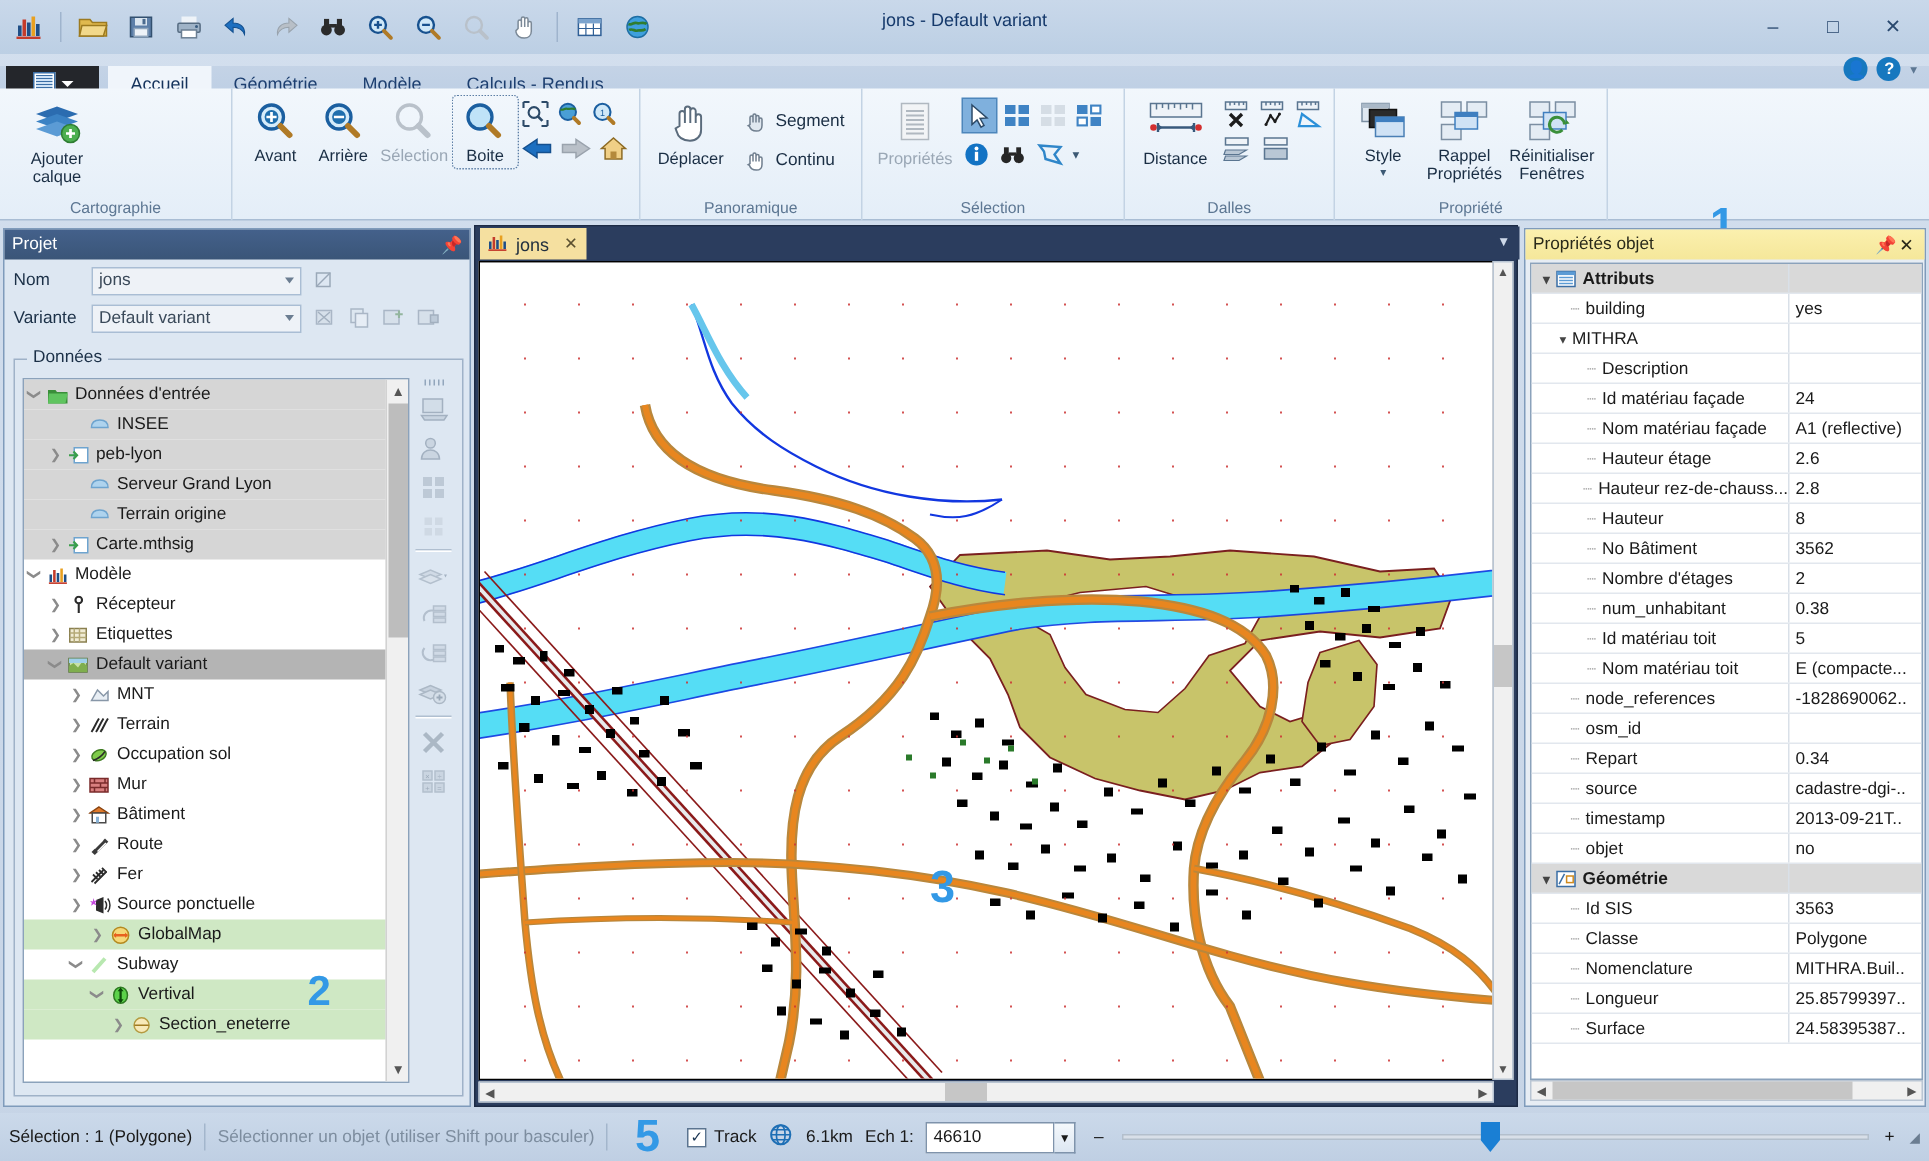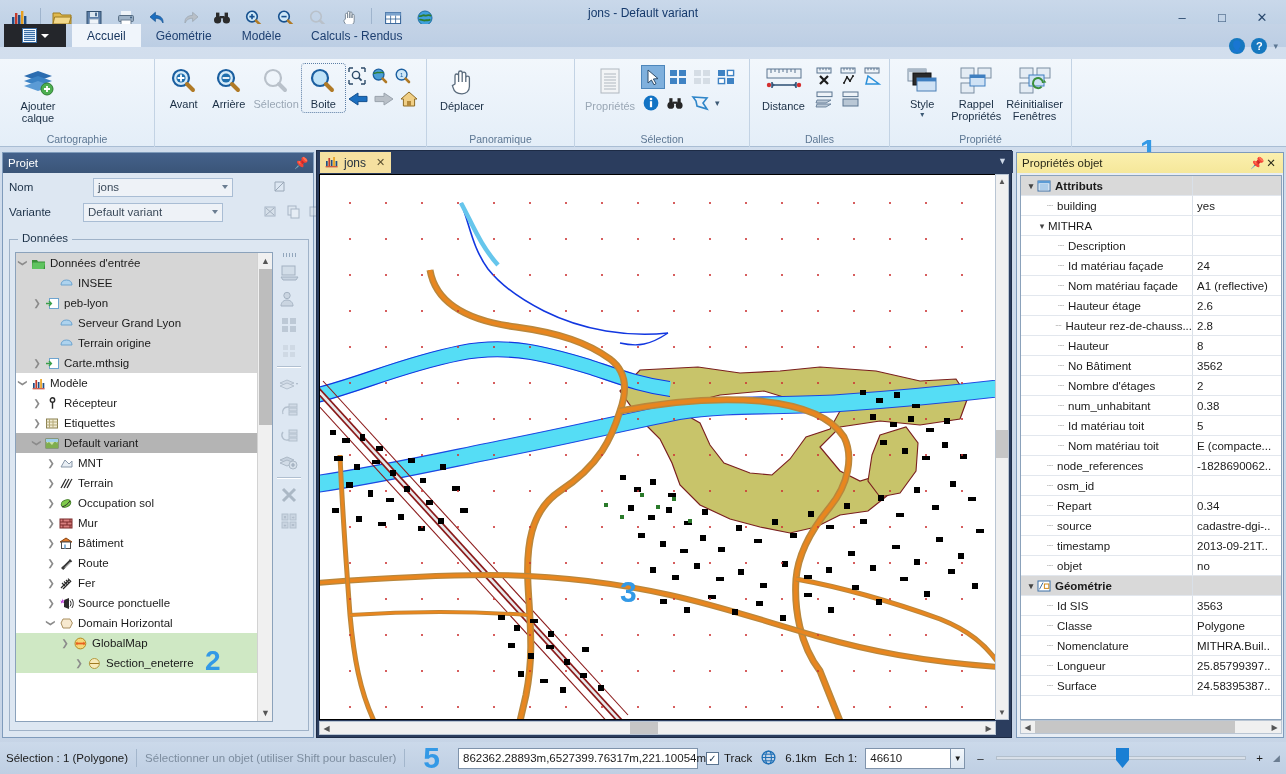--- a/index.html
+++ b/index.html
@@ -24,21 +24,21 @@
             justify-content:center; color:#29486e; font-size:13px; }
 
   
   .qtoolbar { position:absolute; left:4px; top:2px; height:32px;
               display:flex; align-items:center; gap:2px; }
   .qt-ico { width:30px; height:30px; display:flex; align-items:center;
             justify-content:center; border-radius:3px; }
   .qt-sep { width:1px; height:20px; background:#9fb4cd; margin:0 4px; }
 
   
-  .tabstrip { position:absolute; left:0; top:24px; width:1286px; height:23px;
+  .tabstrip { position:absolute; left:0; top:44px; width:1286px; height:23px;
               background:linear-gradient(#c4d3e6,#bccee4); }
   .appbtn { position:absolute; left:4px; top:0px; width:62px; height:23px;
             background:#24262b; display:flex; align-items:center;
             justify-content:center; gap:4px; }
   .appbtn .bk { width:15px; height:15px; background:#fff;
                 border:1px solid #3b6ea5; display:block; position:relative; }
   .appbtn .bk::before { content:""; position:absolute; left:1px; top:1px;
                 width:11px; height:11px;
                 background:repeating-linear-gradient(#3b6ea5 0 1px,#cfe2f5 1px 2px); }
   .appbtn .car { width:0;height:0;border-left:4px solid transparent;
@@ -78,21 +78,21 @@
   
   .panel-title { height:20px; display:flex; align-items:center;
                  padding:0 5px; font-size:11.5px; }
   .panel-title .ttl { flex:1; }
   .pin, .xbtn { width:14px; text-align:center; cursor:default; }
 
   .leftpanel { position:absolute; left:2px; top:152px; width:312px; height:586px;
                background:#dde7f2; border:1px solid #7f9bbb; }
   .lp-head { background:linear-gradient(#44618b,#3a5578); color:#fff; }
 
-  .formrow { display:flex; align-items:center; height:22px; margin:3px 6px 0 6px;gap:32px; }
+  .formrow { display:flex; align-items:center; height:22px; margin:3px 6px 0 6px; }
   .formrow label { width:52px; font-size:11.5px; color:#1b3047; }
   .combo { flex:0 0 140px; height:19px; background:#eef2f7;
            border:1px solid #a9bdd4; display:flex; align-items:center;
            padding:0 4px; font-size:11.5px; color:#3b4a5a; position:relative; }
   .combo .arw { position:absolute; right:4px; top:6px; width:0;height:0;
                 border-left:3.5px solid transparent;border-right:3.5px solid transparent;
                 border-top:4px solid #6b7d91; }
   .minitools { display:flex; gap:3px; margin-left:6px; }
   .mt { width:20px; height:19px; display:flex; align-items:center;
         justify-content:center; opacity:.45; }
@@ -447,20 +447,38 @@
     <div class="rgroup" style="width:148px">
       <div class="gbody">
         <div class="bigbtn">
           <span class="icobox">
             <svg width="32" height="32" viewBox="0 0 32 32">
               <path d="M9 18V9.8a1.8 1.8 0 013.6 0V16V6.8a1.8 1.8 0 013.6 0V16V8a1.8 1.8 0 013.6 0v8V12a1.8 1.8 0 013.6 0v8.6c0 4.4-3.2 7.2-7.4 7.2-4.4 0-8-2.2-9-6.4L6.4 19.6z" fill="#fff" stroke="#5a6b7c" stroke-width="1.3"></path>
             </svg>
           </span>
           <span class="lbl">Déplacer</span>
         </div>
+        <div style="display:flex;flex-direction:column;gap:4px;padding-top:6px">
+          <div class="smbtn">
+            <span class="icobox">
+              <svg width="18" height="18" viewBox="0 0 18 18">
+                <path d="M5 11V6.4a1 1 0 012 0V9.6V5a1 1 0 012 0V9.6V6a1 1 0 012 0v3.6V7.6a1 1 0 012 0v4c0 2.4-1.6 3.8-3.8 3.8-2.4 0-4-1.2-4.6-3.2L3.8 11.8z" fill="#dfe7ef" stroke="#6f7e8e"></path>
+              </svg>
+            </span>
+            <span class="lbl">Segment</span>
+          </div>
+          <div class="smbtn">
+            <span class="icobox">
+              <svg width="18" height="18" viewBox="0 0 18 18">
+                <path d="M5 11V6.4a1 1 0 012 0V9.6V5a1 1 0 012 0V9.6V6a1 1 0 012 0v3.6V7.6a1 1 0 012 0v4c0 2.4-1.6 3.8-3.8 3.8-2.4 0-4-1.2-4.6-3.2L3.8 11.8z" fill="#fff" stroke="#6f7e8e"></path>
+              </svg>
+            </span>
+            <span class="lbl">Continu</span>
+          </div>
+        </div>
       </div>
       <div class="gname">Panoramique</div>
     </div>
 
     <div class="rgroup" style="width:175px">
       <div class="gbody">
         <div class="bigbtn dim">
           <span class="icobox">
             <svg width="28" height="32" viewBox="0 0 28 32">
               <rect x="5" y="3" width="18" height="24" fill="#f2f4f6" stroke="#b0b8c0"></rect>
@@ -921,44 +939,58 @@
               <span class="tw">❯</span>
               <span class="tico">
                 <svg width="15" height="13" viewBox="0 0 15 13">
                   <path d="M5 3l5-2v11l-5-2z" fill="#2b2b2b"></path>
                   <path d="M11 3.6c1.4 1.6 1.4 4.2 0 5.8M12.8 2c2 2.4 2 6.6 0 9" fill="none" stroke="#2b2b2b"></path>
                   <path d="M3 1.6l1 2 2-.6-1.6 1.6 1 2-2-1-1.6 1.2.4-2L1 3.6l2 .4z" fill="#c44ade"></path>
                 </svg>
               </span>
               <span class="tlbl">Source ponctuelle</span>
             </div>
-            <div class="tnode">
-              <span style="width: 14px; flex: 0 0 14px;"></span>
-              <span style="width: 14px; flex: 0 0 14px;"></span>
-              <span class="tw" style="transform: rotate(90deg);">❯</span>
-              <span class="tico">
-                <svg width="14" height="13" viewBox="0 0 14 13">
-                  <path d="M3 2h7l2.4 4-2.4 5H3L1 6z" fill="#f7e9cf" stroke="#a98f60"></path>
-                </svg>
-              </span>
-              <span class="tlbl">Domain Horizontal</span>
-            </div>
             <div class="tnode hl">
               <span style="width: 14px; flex: 0 0 14px;"></span>
               <span style="width: 14px; flex: 0 0 14px;"></span>
               <span style="width: 14px; flex: 0 0 14px;"></span>
               <span class="tw">❯</span>
               <span class="tico">
                 <svg width="15" height="13" viewBox="0 0 15 13">
                   <circle cx="7.4" cy="6.5" r="5.4" fill="#f5d878" stroke="#b48a20"></circle>
                   <path d="M3 6.5h9" stroke="#e8601f" stroke-width="1.8"></path>
                   <path d="M4.4 4.6L2.6 6.5l1.8 1.9zM10.4 4.6l1.8 1.9-1.8 1.9z" fill="#e8601f"></path>
                 </svg>
               </span>
               <span class="tlbl">GlobalMap</span>
+            </div>
+            <div class="tnode">
+              <span style="width: 14px; flex: 0 0 14px;"></span>
+              <span style="width: 14px; flex: 0 0 14px;"></span>
+              <span class="tw" style="transform: rotate(90deg);">❯</span>
+              <span class="tico">
+                <svg width="15" height="13" viewBox="0 0 15 13">
+                  <path d="M3 11L11 2" stroke="#b8e8b0" stroke-width="2.6"></path>
+                </svg>
+              </span>
+              <span class="tlbl">Subway</span>
+            </div>
+            <div class="tnode hl">
+              <span style="width: 14px; flex: 0 0 14px;"></span>
+              <span style="width: 14px; flex: 0 0 14px;"></span>
+              <span style="width: 14px; flex: 0 0 14px;"></span>
+              <span class="tw" style="transform: rotate(90deg);">❯</span>
+              <span class="tico">
+                <svg width="15" height="13" viewBox="0 0 15 13">
+                  <ellipse cx="7.4" cy="6.5" rx="4.6" ry="5.4" fill="#5cd24a" stroke="#2e7a22"></ellipse>
+                  <path d="M7.4 2.4v8.4" stroke="#0c4a08" stroke-width="1.5"></path>
+                  <path d="M7.4 1.4l2 2.4h-4zM7.4 11.6l2-2.4h-4z" fill="#0c4a08"></path>
+                </svg>
+              </span>
+              <span class="tlbl">Vertival</span>
             </div>
             <div class="tnode hl">
               <span style="width: 14px; flex: 0 0 14px;"></span>
               <span style="width: 14px; flex: 0 0 14px;"></span>
               <span style="width: 14px; flex: 0 0 14px;"></span>
               <span style="width: 14px; flex: 0 0 14px;"></span>
               <span class="tw">❯</span>
               <span class="tico">
                 <svg width="15" height="13" viewBox="0 0 15 13">
                   <circle cx="7.4" cy="6.5" r="5" fill="#f7e9b8" stroke="#b49a40"></circle>
@@ -1546,23 +1578,20 @@
       <div class="scr-arr" style="right:0;top:0;width:13px;height:12px">▶</div>
     </div>
   </div>
 
   <div class="statusbar">
     <span>Sélection : 1 (Polygone)</span>
     <span class="st-sep"></span>
     <span class="st-dim">Sélectionner un objet (utiliser Shift pour basculer)</span>
     <span class="st-sep"></span>
     <span class="stnum">5</span>
-    <div class="coordbox">
-      <span>862362.28893m,6527399.76317m,221.10054m</span>
-    </div>
     <div style="display:flex;align-items:center;gap:5px">
       <span class="chk">✓</span>
       <span>Track</span>
     </div>
     <span>
       <svg width="17" height="17" viewBox="0 0 17 17">
         <circle cx="8.5" cy="8.5" r="6.4" fill="none" stroke="#1e6fb5" stroke-width="1.3"></circle>
         <ellipse cx="8.5" cy="8.5" rx="2.9" ry="6.4" fill="none" stroke="#1e6fb5" stroke-width="1.1"></ellipse>
         <path d="M2.1 8.5h12.8M3.2 5.2h10.6M3.2 11.8h10.6" stroke="#1e6fb5" stroke-width="1"></path>
       </svg>

